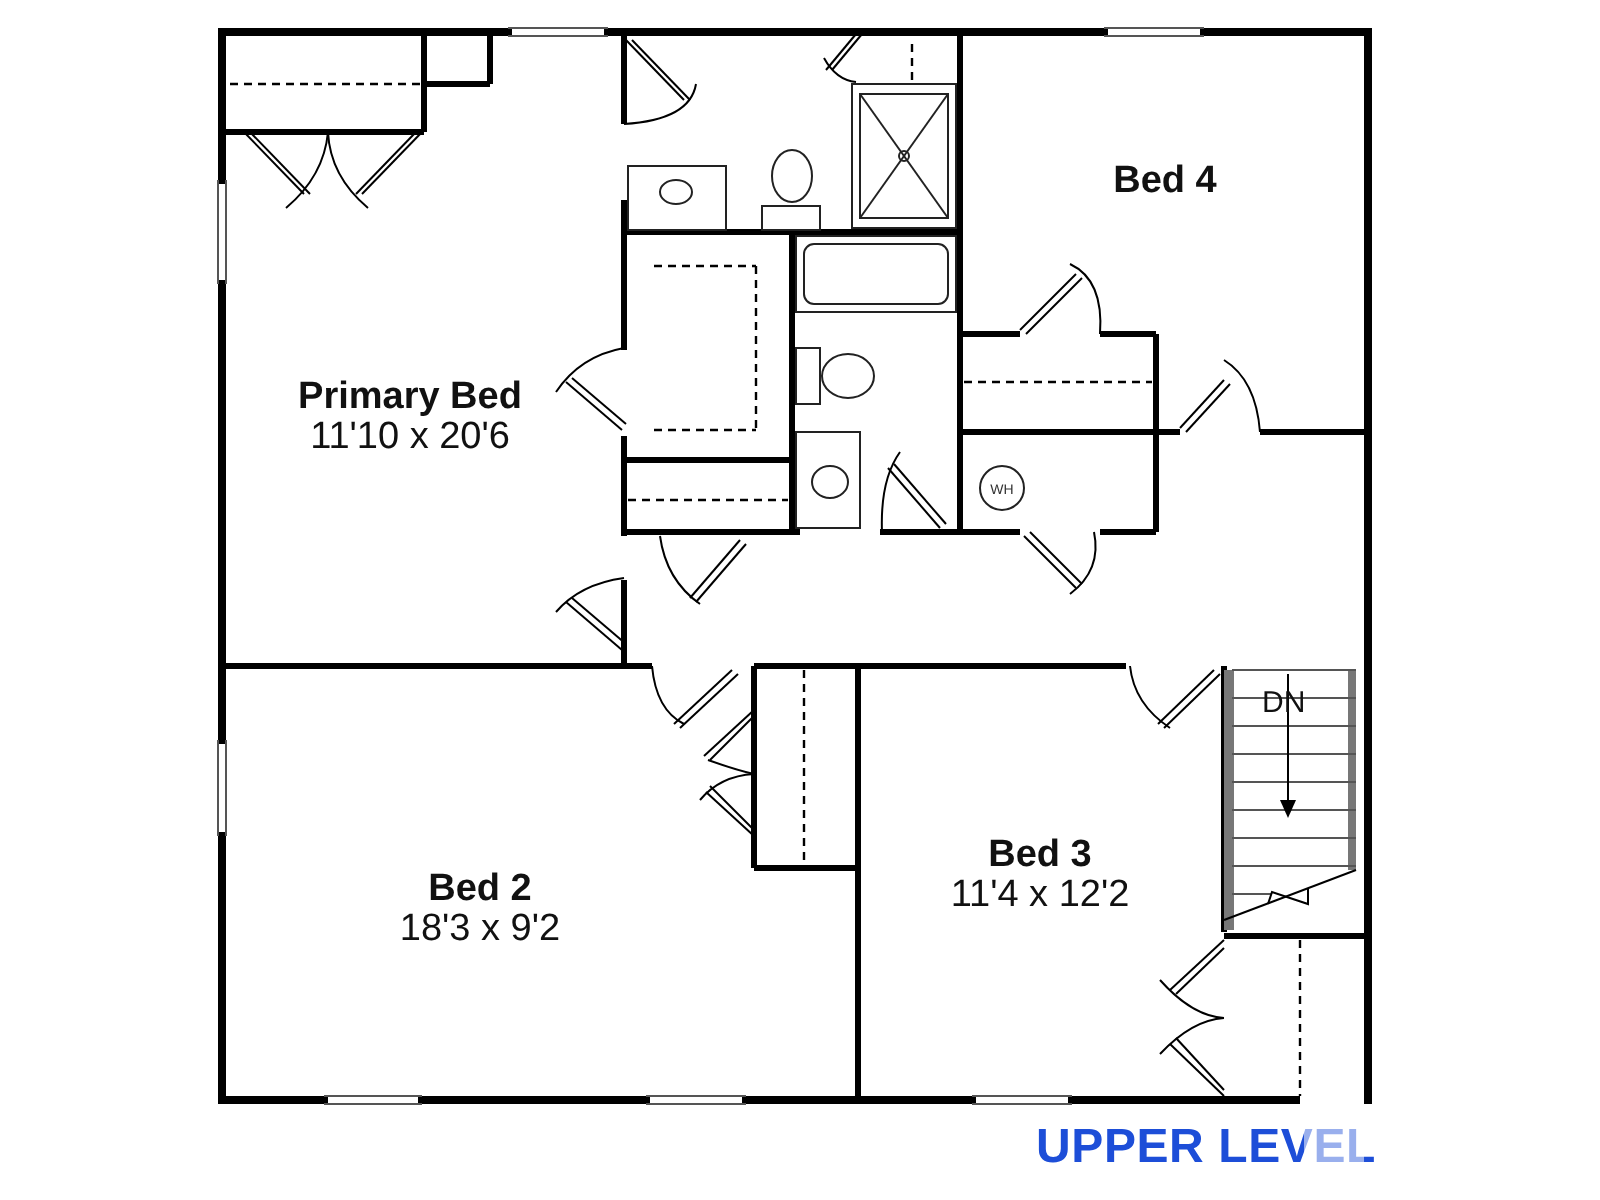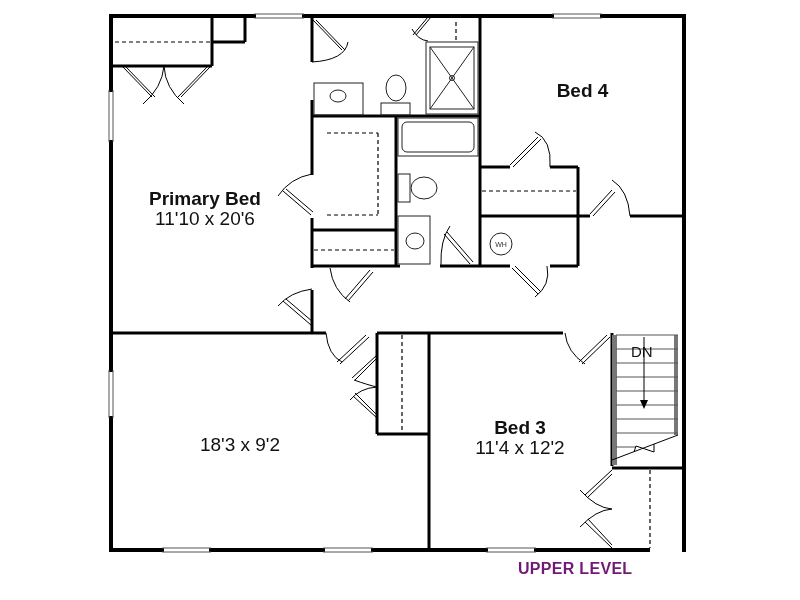--- a/index.html
+++ b/index.html
@@ -1,21 +1,21 @@
 <!DOCTYPE html>
 <html><head>
 <meta charset="utf-8">
 <style>
   html, body { margin: 0; padding: 0; background: #ffffff; }
   body { width: 800px; height: 600px; overflow: hidden; position: relative; font-family: "Liberation Sans", sans-serif; }
   #plan { position: absolute; left: 0; top: 0; width: 800px; height: 600px; }
   .room-label { position: absolute; text-align: center; color: #111; line-height: 1.05; }
   .room-name { display: block; font-weight: bold; font-size: 19px; }
   .room-dim { display: block; font-size: 19px; font-weight: normal; }
-  .level-label { position: absolute; left: 518px; top: 560px; font-weight: bold; font-size: 16px; color: #701a75; letter-spacing: 0.3px; }
+  .level-label { position: absolute; left: 518px; top: 560px; font-weight: bold; font-size: 24px; color: #1d4ed8; letter-spacing: 0.3px; }
   .dn-label { position: absolute; left: 631px; top: 315px; font-size: 15px; color: #111; margin-top: 28px; }
   .wh-label { font-family: "Liberation Sans", sans-serif; font-size: 7px; fill: #333; }
   .watermark { position: absolute; left: 652px; top: 560px; width: 30px; height: 24px; background: rgba(255,255,255,0.55); }
 </style>
 </head>
 <body>
 
 <svg id="plan" viewBox="0 0 800 600" xmlns="http://www.w3.org/2000/svg">
 
   <g stroke="#000" stroke-width="4" fill="none" stroke-linecap="square">
@@ -217,20 +217,21 @@
 </svg>
 
 <div class="room-label" style="left:130px; top:189px; width:150px;">
   <span class="room-name">Primary Bed</span>
   <span class="room-dim">11'10 x 20'6</span>
 </div>
 <div class="room-label" style="left:520px; top:81px; width:125px;">
   <span class="room-name">Bed 4</span>
 </div>
 <div class="room-label" style="left:170px; top:435px; width:140px;">
+  <span class="room-name">Bed 2</span>
   <span class="room-dim">18'3 x 9'2</span>
 </div>
 <div class="room-label" style="left:455px; top:418px; width:130px;">
   <span class="room-name">Bed 3</span>
   <span class="room-dim">11'4 x 12'2</span>
 </div>
 
 <div class="dn-label">DN</div>
 <div class="level-label">UPPER LEVEL</div>
 <div class="watermark"></div>

